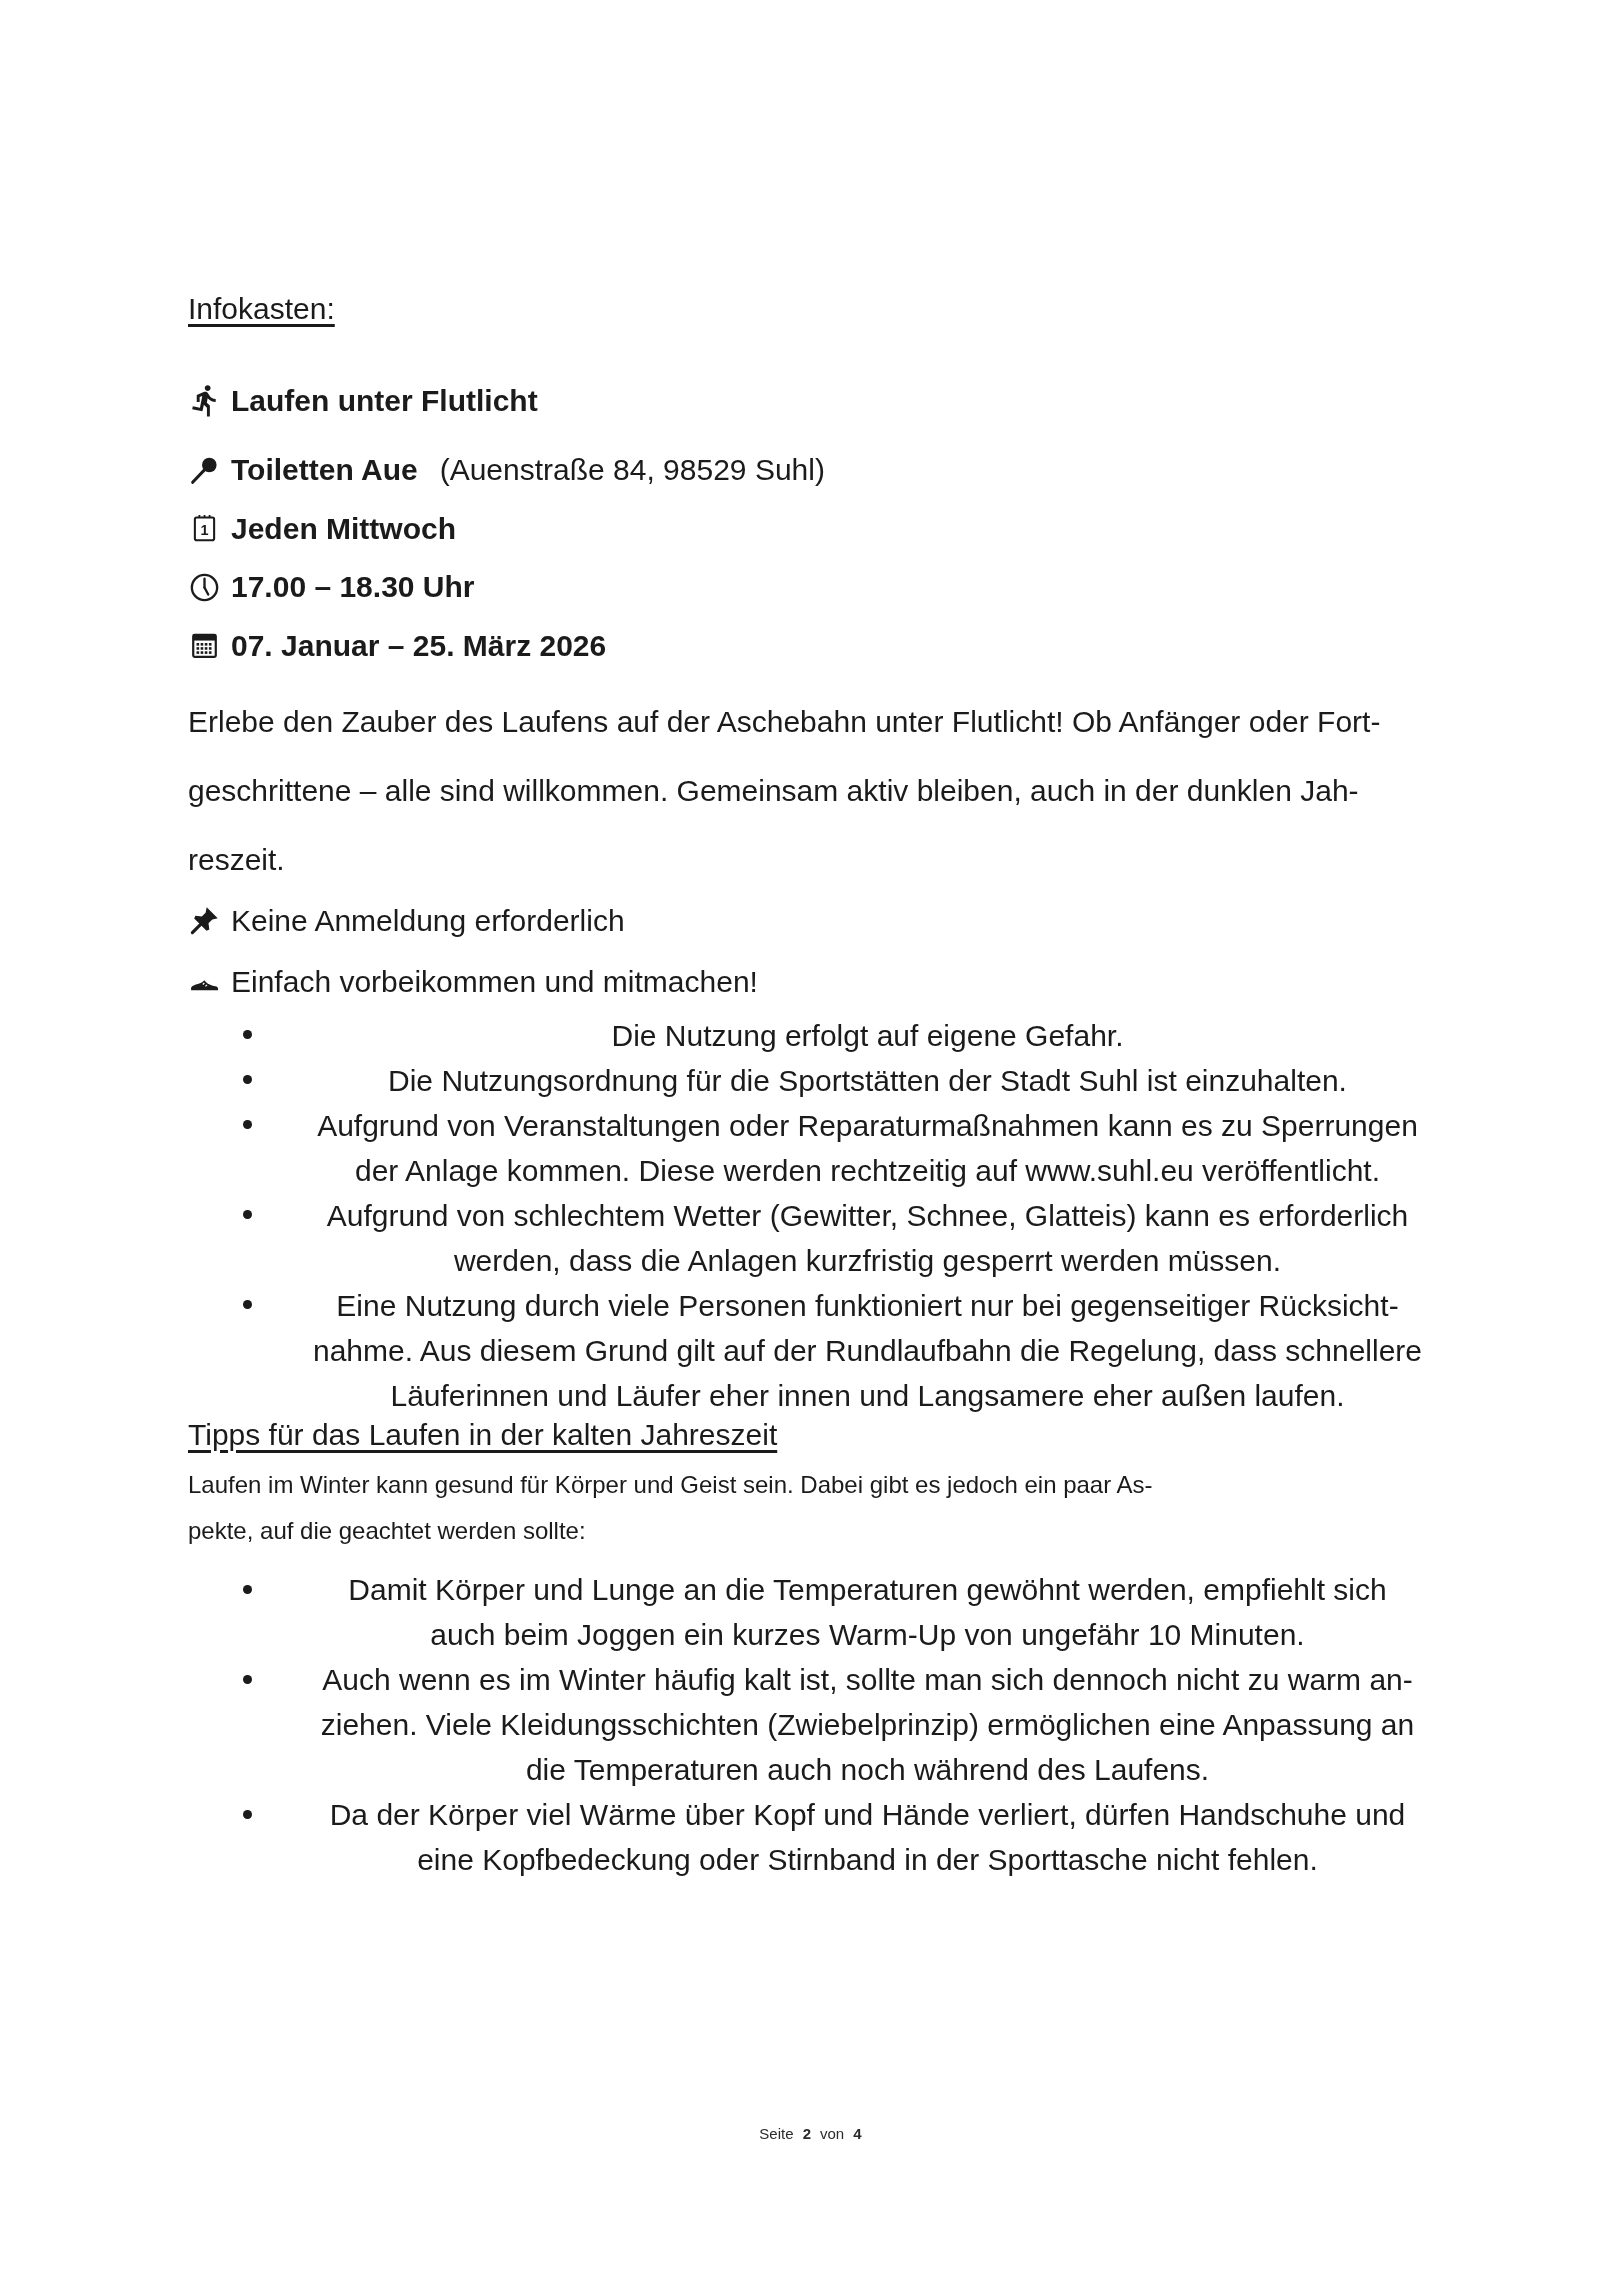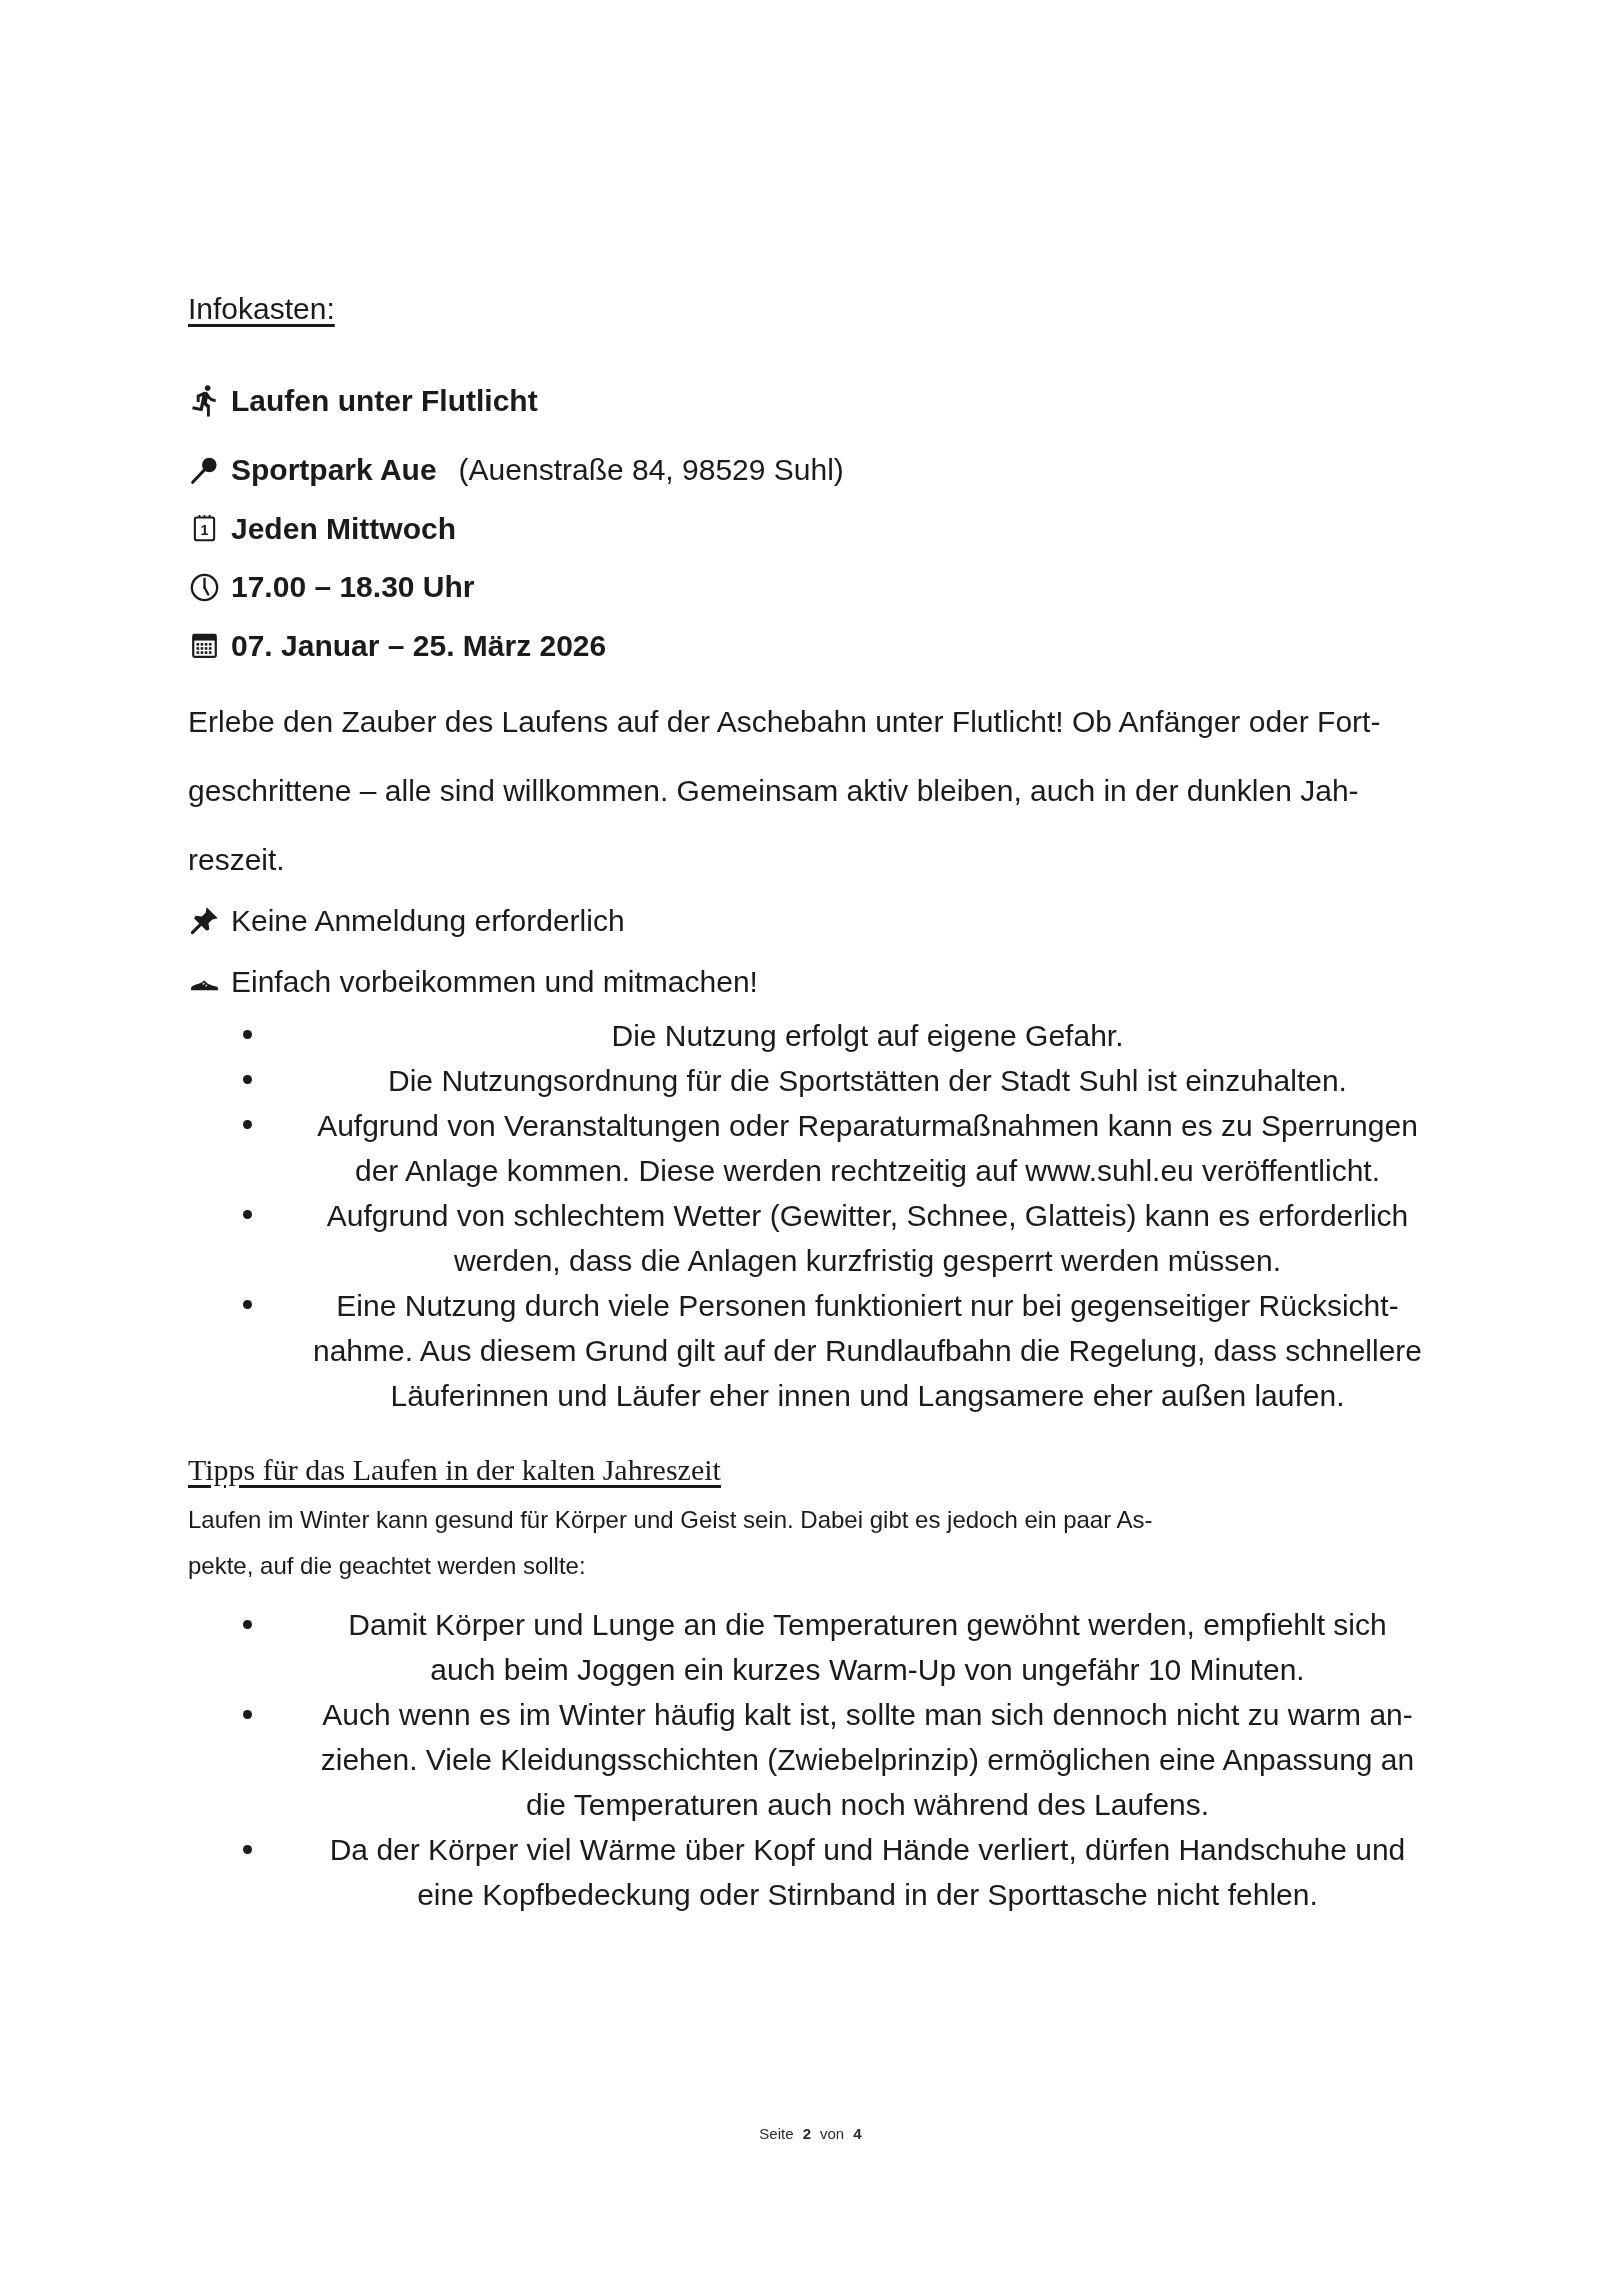--- a/index.html
+++ b/index.html
@@ -18,21 +18,21 @@
   .info-line.title-line{margin-bottom:35px;}
   .icon{width:43px;flex:0 0 43px;display:flex;align-items:center;}
   .icon svg{display:block;}
   .reg{font-weight:normal;}
   .addr{font-weight:normal;margin-left:22px;}
   .para{font-size:30px;line-height:69px;margin:5.9px 0 0 0;white-space:pre-line;}
   .note-line{display:flex;font-size:30px;font-weight:normal;margin:27.4px 0 0 0;}
   .note-line.first{margin-top:9.8px;}
   .section-heading{font-size:30px;margin:0;}
   .rules-heading{margin-top:55px;}
-  .tips-heading{margin-top:35px;font-family:Liberation Serif, serif;}
+  .tips-heading{}
   ul.bullets{list-style:none;margin:13.7px 0 0 0;padding:0;font-size:30px;line-height:45px;}
   ul.bullets li{position:relative;padding-left:102px;white-space:pre-line;text-align:center;}
   ul.bullets li::before{
     content:"";position:absolute;left:55px;top:17.6px;width:8.8px;height:8.8px;
     border-radius:50%;background:#1b1b1b;
   }
   .tips-intro{font-size:24px;line-height:46px;margin:9.8px 0 0 0;white-space:pre-line;}
   .footer{
     position:absolute;left:0;top:2125px;width:100%;text-align:center;
     font-size:15px;color:#2b2b2b;
@@ -56,21 +56,21 @@
     <span>Laufen unter Flutlicht</span>
   </div>
 
   <div class="info-line">
     <span class="icon">
       <svg width="33" height="33" viewBox="0 0 24 24">
         <circle cx="15.5" cy="8" r="5.3" fill="#1b1b1b"></circle>
         <path d="M11.8 11.7 L3.4 20.6" stroke="#1b1b1b" stroke-width="2.2" stroke-linecap="round" fill="none"></path>
       </svg>
     </span>
-    <span>Sportpark Aue</span>
+    <span>Toiletten Aue</span>
     <span class="addr">(Auenstraße 84, 98529 Suhl)</span>
   </div>
 
   <div class="info-line">
     <span class="icon">
       <svg width="33" height="33" viewBox="0 0 24 24" style="font-size:31px">
         <rect x="5" y="4" width="14" height="16.5" rx="1.3" fill="none" stroke="#1b1b1b" stroke-width="1.5"></rect>
         <path d="M8.3 4V2.2 M12 4V2.2 M15.7 4V2.2" stroke="#1b1b1b" stroke-width="1.3" fill="none"></path>
         <text x="12" y="16.4" text-anchor="middle" font-size="10.5" font-weight="bold" font-family="Liberation Sans, sans-serif" fill="#1b1b1b">1</text>
       </svg>

